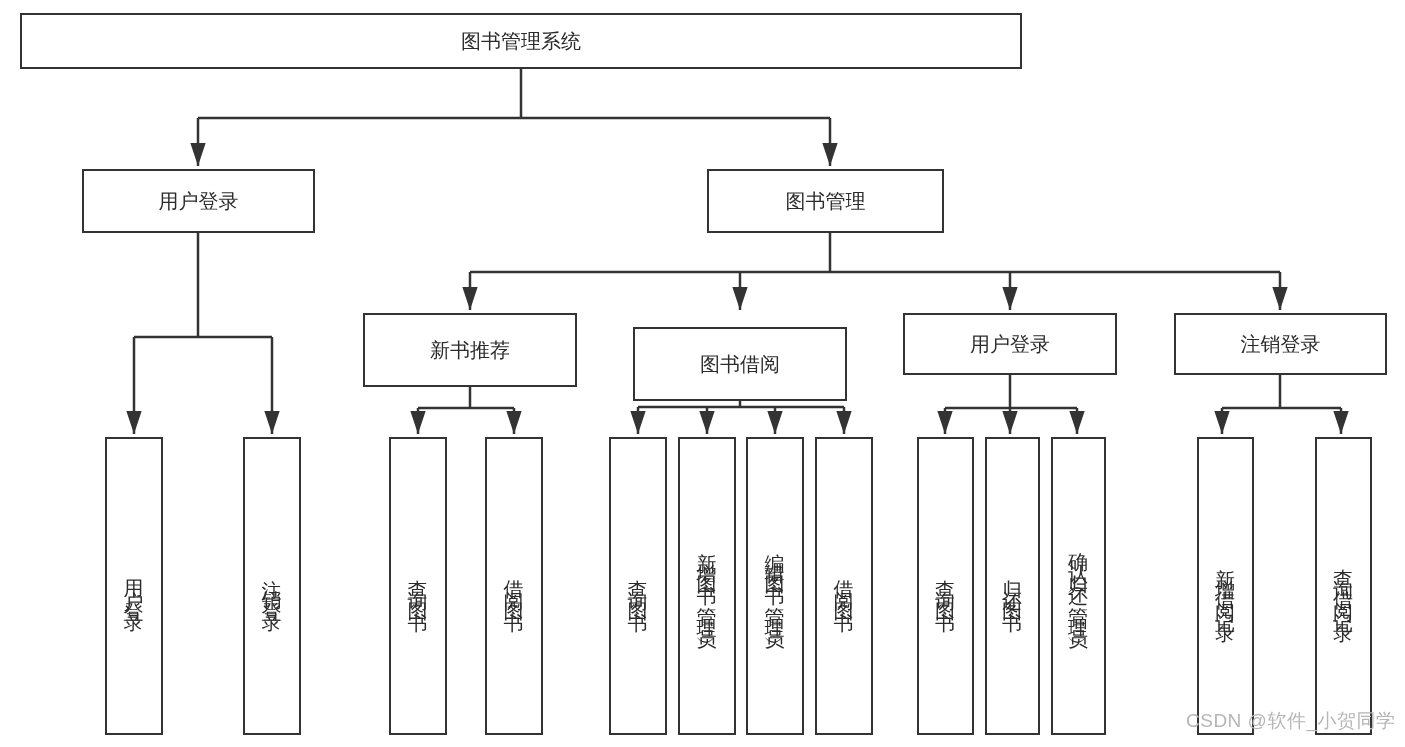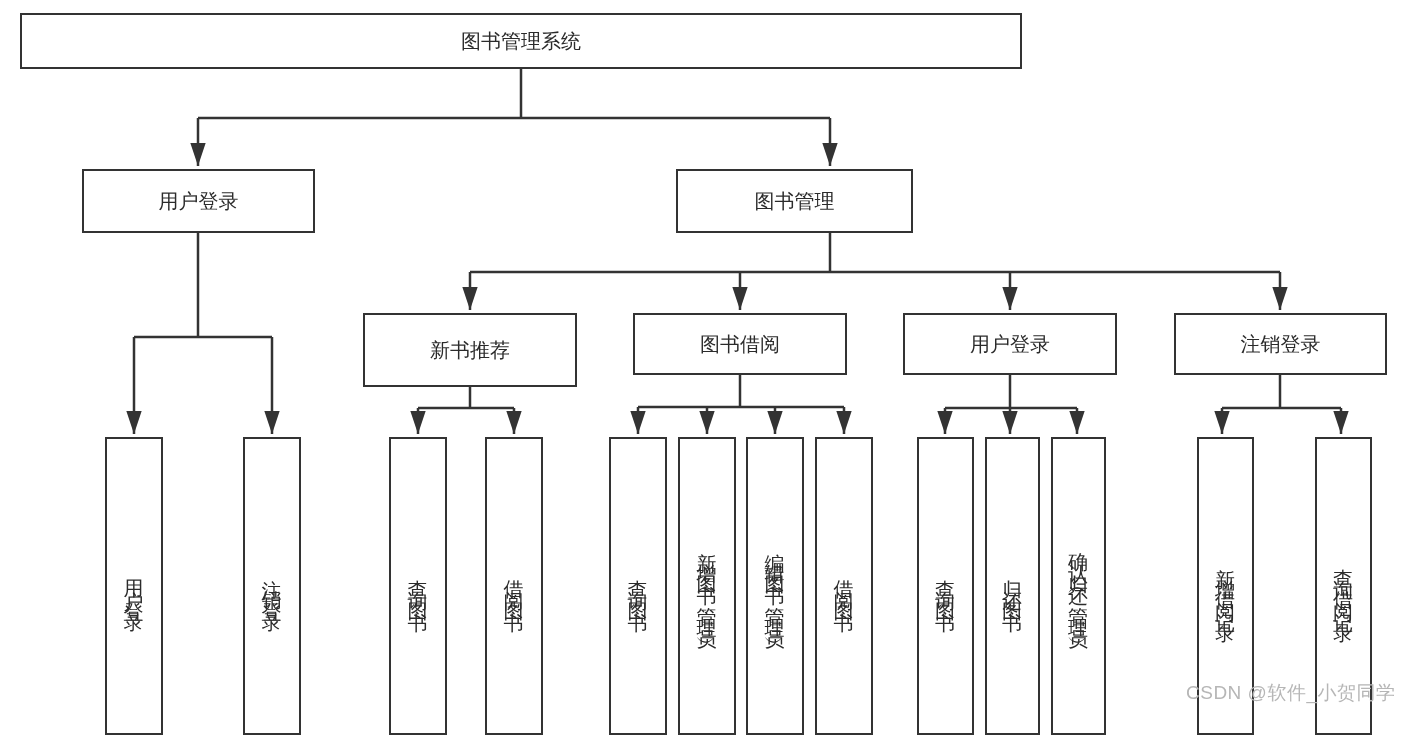--- a/index.html
+++ b/index.html
@@ -23,21 +23,21 @@
     font-size:20px;line-height:1;
     text-align:center;
   }
   .vbox{
     writing-mode:vertical-rl;
     text-orientation:mixed;
     letter-spacing:11px;
     padding:6px 0;
   }
   #watermark{
-    position:absolute;left:1186px;top:680px;
+    position:absolute;left:1186px;top:708px;
     font-size:19px;color:var(--wm,#b6b6b6);
     letter-spacing:0.5px;white-space:nowrap;
   }
 </style>
 </head>
 <body>
 
 <div id="stage" style="--line: #333333; --text: #2b2b2b; --wm: #b6b6b6; --bg: #ffffff;">
 
   <svg id="wires" width="1405" height="747" viewBox="0 0 1405 747" aria-hidden="true">
@@ -84,24 +84,24 @@
 
     <path d="M1280 375 V408"></path>
     <path d="M1222 408 H1341"></path>
     <path d="M1222 408 V434" marker-end="url(#ah)"></path>
     <path d="M1341 408 V434" marker-end="url(#ah)"></path>
   </svg>
 
   <div class="box" style="left:20px;top:13px;width:1002px;height:56px">图书管理系统</div>
 
   <div class="box" style="left:82px;top:169px;width:233px;height:64px">用户登录</div>
-  <div class="box" style="left:676px;top:169px;width:237px;height:64px">图书管理</div>
+  <div class="box" style="left:707px;top:169px;width:237px;height:64px">图书管理</div>
 
   <div class="box" style="left:363px;top:313px;width:214px;height:74px">新书推荐</div>
-  <div class="box" style="left:633px;top:313px;width:214px;height:62px">图书借阅</div>
+  <div class="box" style="left:633px;top:327px;width:214px;height:74px">图书借阅</div>
   <div class="box" style="left:903px;top:313px;width:214px;height:62px">用户登录</div>
   <div class="box" style="left:1174px;top:313px;width:213px;height:62px">注销登录</div>
 
   <div class="box vbox" style="left:105px;top:437px;width:58px;height:298px">用户登录</div>
   <div class="box vbox" style="left:243px;top:437px;width:58px;height:298px">注销登录</div>
 
   <div class="box vbox" style="left:389px;top:437px;width:58px;height:298px">查询图书</div>
   <div class="box vbox" style="left:485px;top:437px;width:58px;height:298px">借阅图书</div>
 
   <div class="box vbox" style="left:609px;top:437px;width:58px;height:298px">查询图书</div>

